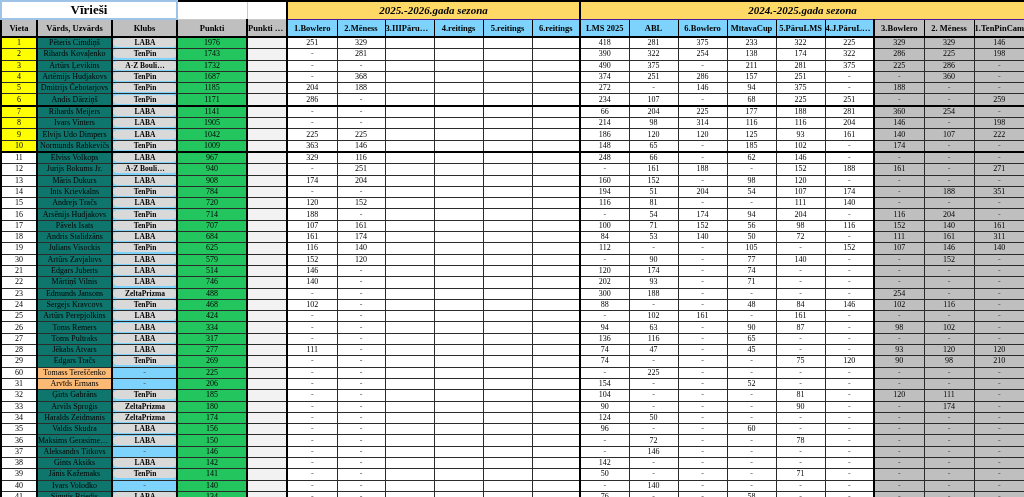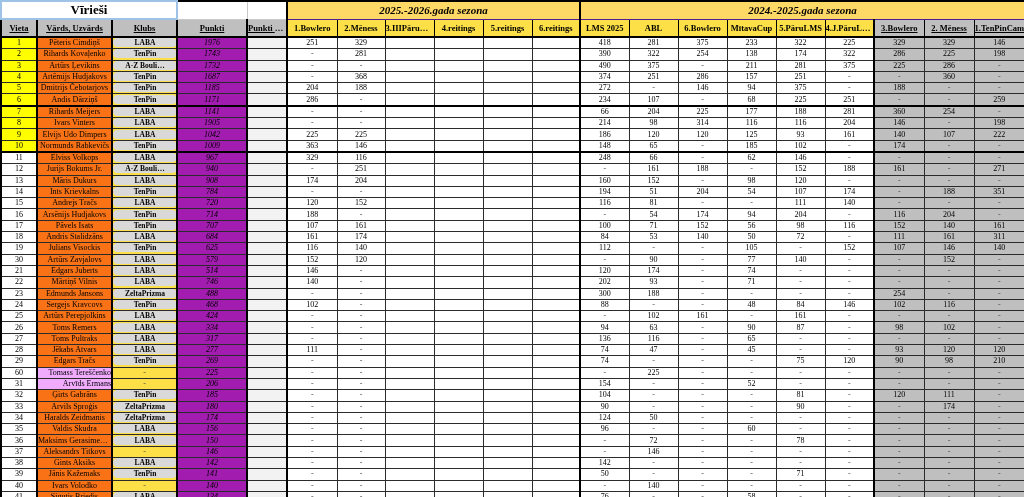--- a/index.html
+++ b/index.html
@@ -19,33 +19,33 @@
     margin-top:6px;
   }
   .blank-top{background:#fff;border:1px solid #c9c9c9;}
   .season-band{
     background:#ffd966;font-weight:bold;font-style:italic;font-size:11px;
     border:1px solid #4c1d95;
   }
 
   
   .r-head th{height:16px;font-size:8.5px;font-weight:bold;border:1px solid #000;border-bottom:2px solid #000;}
-  .h-gray{background:#bfbfbf;text-decoration:underline;}
-  .h-gold{background:#fde047;}
+  .h-gray{background:#bfbfbf;}
+  .h-gold{background:#7dd3fc;}
 
   
   .grid td{height:10.31px;font-size:8px;line-height:10px;border:1px solid #2b2b2b;}
   .c-vieta{background:#fff;}
   .vieta-top{background:#ffff00;}
-  .c-name{background:#f97316;font-size:8px;}
-  .c-name.plain{background:#f0abfc;text-align:right;}
-  .c-klubs{background:#fde047;}
+  .c-name{background:#0f766e;font-size:8px;}
+  .c-name.plain{background:#fdba74;}
+  .c-klubs{background:#7dd3fc;}
   .pill{display:inline-block;background:#d9d9d9;border-radius:7px;min-width:52px;padding:0 6px;
         font-weight:bold;font-size:7.5px;line-height:9px;}
-  .c-punkti{background:#a21caf;font-size:8.5px;font-style:italic;}
+  .c-punkti{background:#22c55e;font-size:8.5px;}
   .c-pjs{background:#f2f2f2;}
   .c-plain{background:#fff;}
   .c-gray{background:#bfbfbf;}
   .dash{color:#4d4d4d;}
 
   
   .sec-l{border-left:2px solid #000 !important;}
   .blk-l{border-left:2px solid #000 !important;}
   tr.thick td{border-bottom:2px solid #000;}
   table{border:2px solid #000;}

